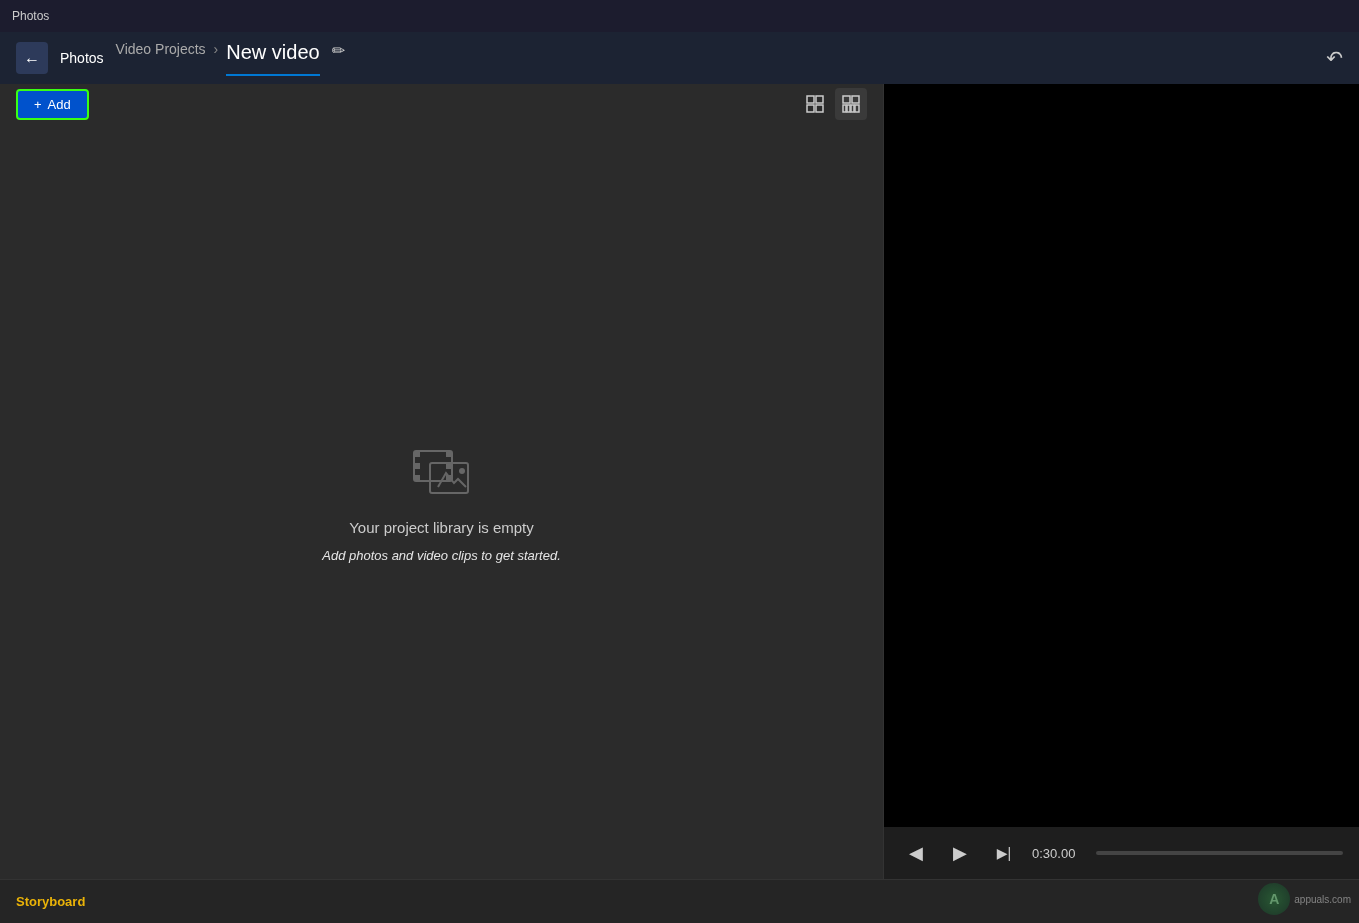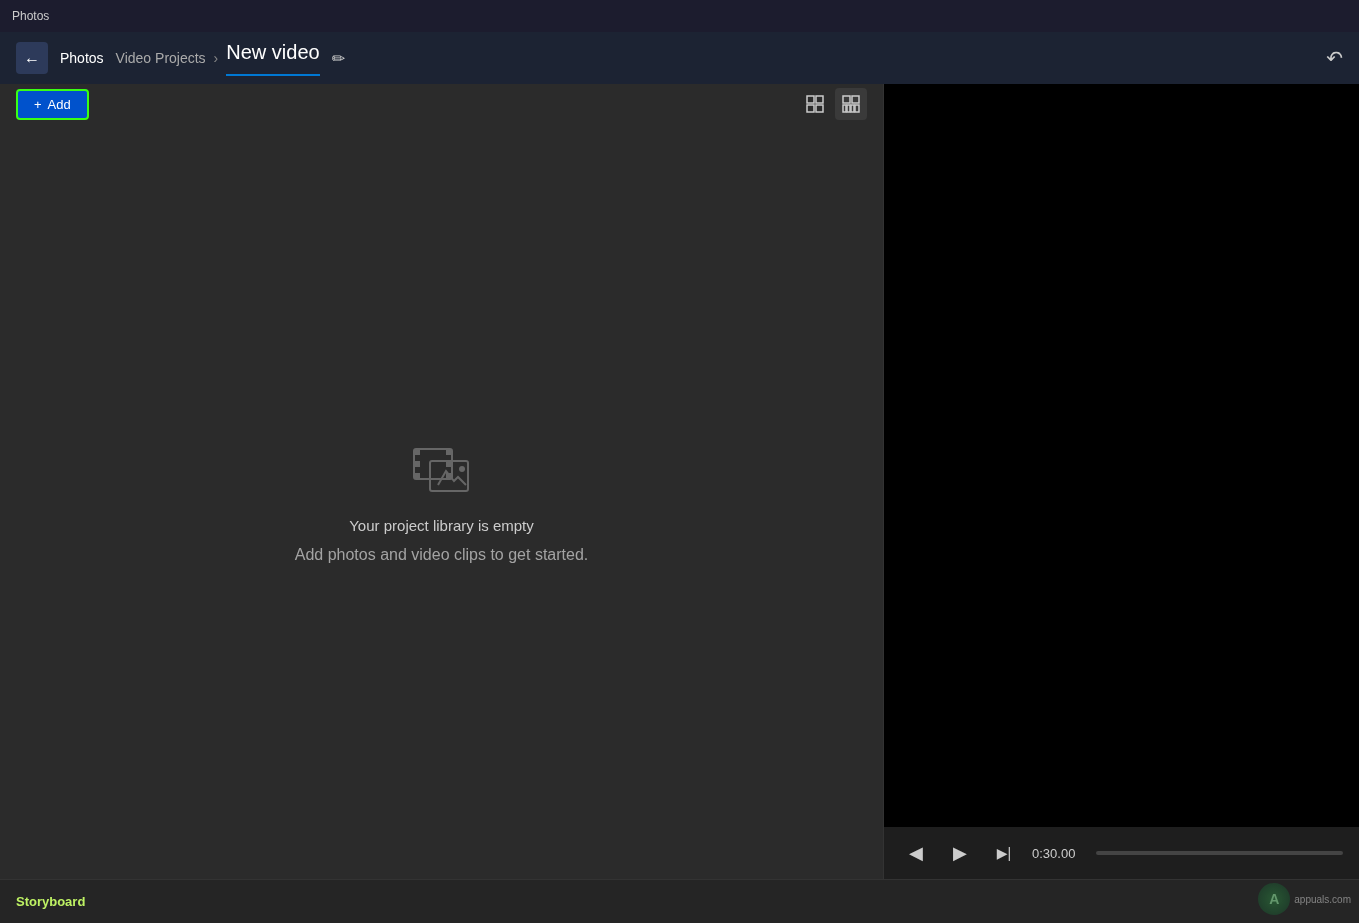--- a/index.html
+++ b/index.html
@@ -49,21 +49,21 @@
       color: #fff;
       font-size: 16px;
     }
     #app-title {
       font-size: 14px;
       color: #fff;
       font-weight: 400;
     }
     #breadcrumb {
       display: flex;
-      align-items: center;
+      align-items: flex-start;
       gap: 8px;
     }
     #breadcrumb-separator {
       color: #888;
       font-size: 14px;
     }
     #breadcrumb-current {
       font-size: 20px;
       color: #fff;
       border-bottom: 2px solid #0078d4;
@@ -177,22 +177,23 @@
       color: #666;
       font-size: 48px;
       line-height: 1;
     }
     #empty-title {
       font-size: 15px;
       color: #ccc;
       font-weight: 400;
     }
     #empty-subtitle {
-      font-size: 16px;
-      color: #a3a3a3;
+      font-size: 13px;
+      color: #e5e5e5;
+      font-style: italic;
     }
 
     
     #right-panel {
       flex: 1;
       background: #1a1a1a;
       display: flex;
       flex-direction: column;
     }
     #video-preview {
@@ -244,21 +245,21 @@
       height: 44px;
       background: #252525;
       display: flex;
       align-items: center;
       padding: 0 16px;
       border-top: 1px solid #333;
     }
     #storyboard-title {
       font-size: 13px;
       font-weight: 600;
-      color: #bef264;
+      color: #eab308;
     }
 
     
     #watermark {
       position: absolute;
       bottom: 8px;
       right: 8px;
       opacity: 0.7;
       display: flex;
       align-items: center;

